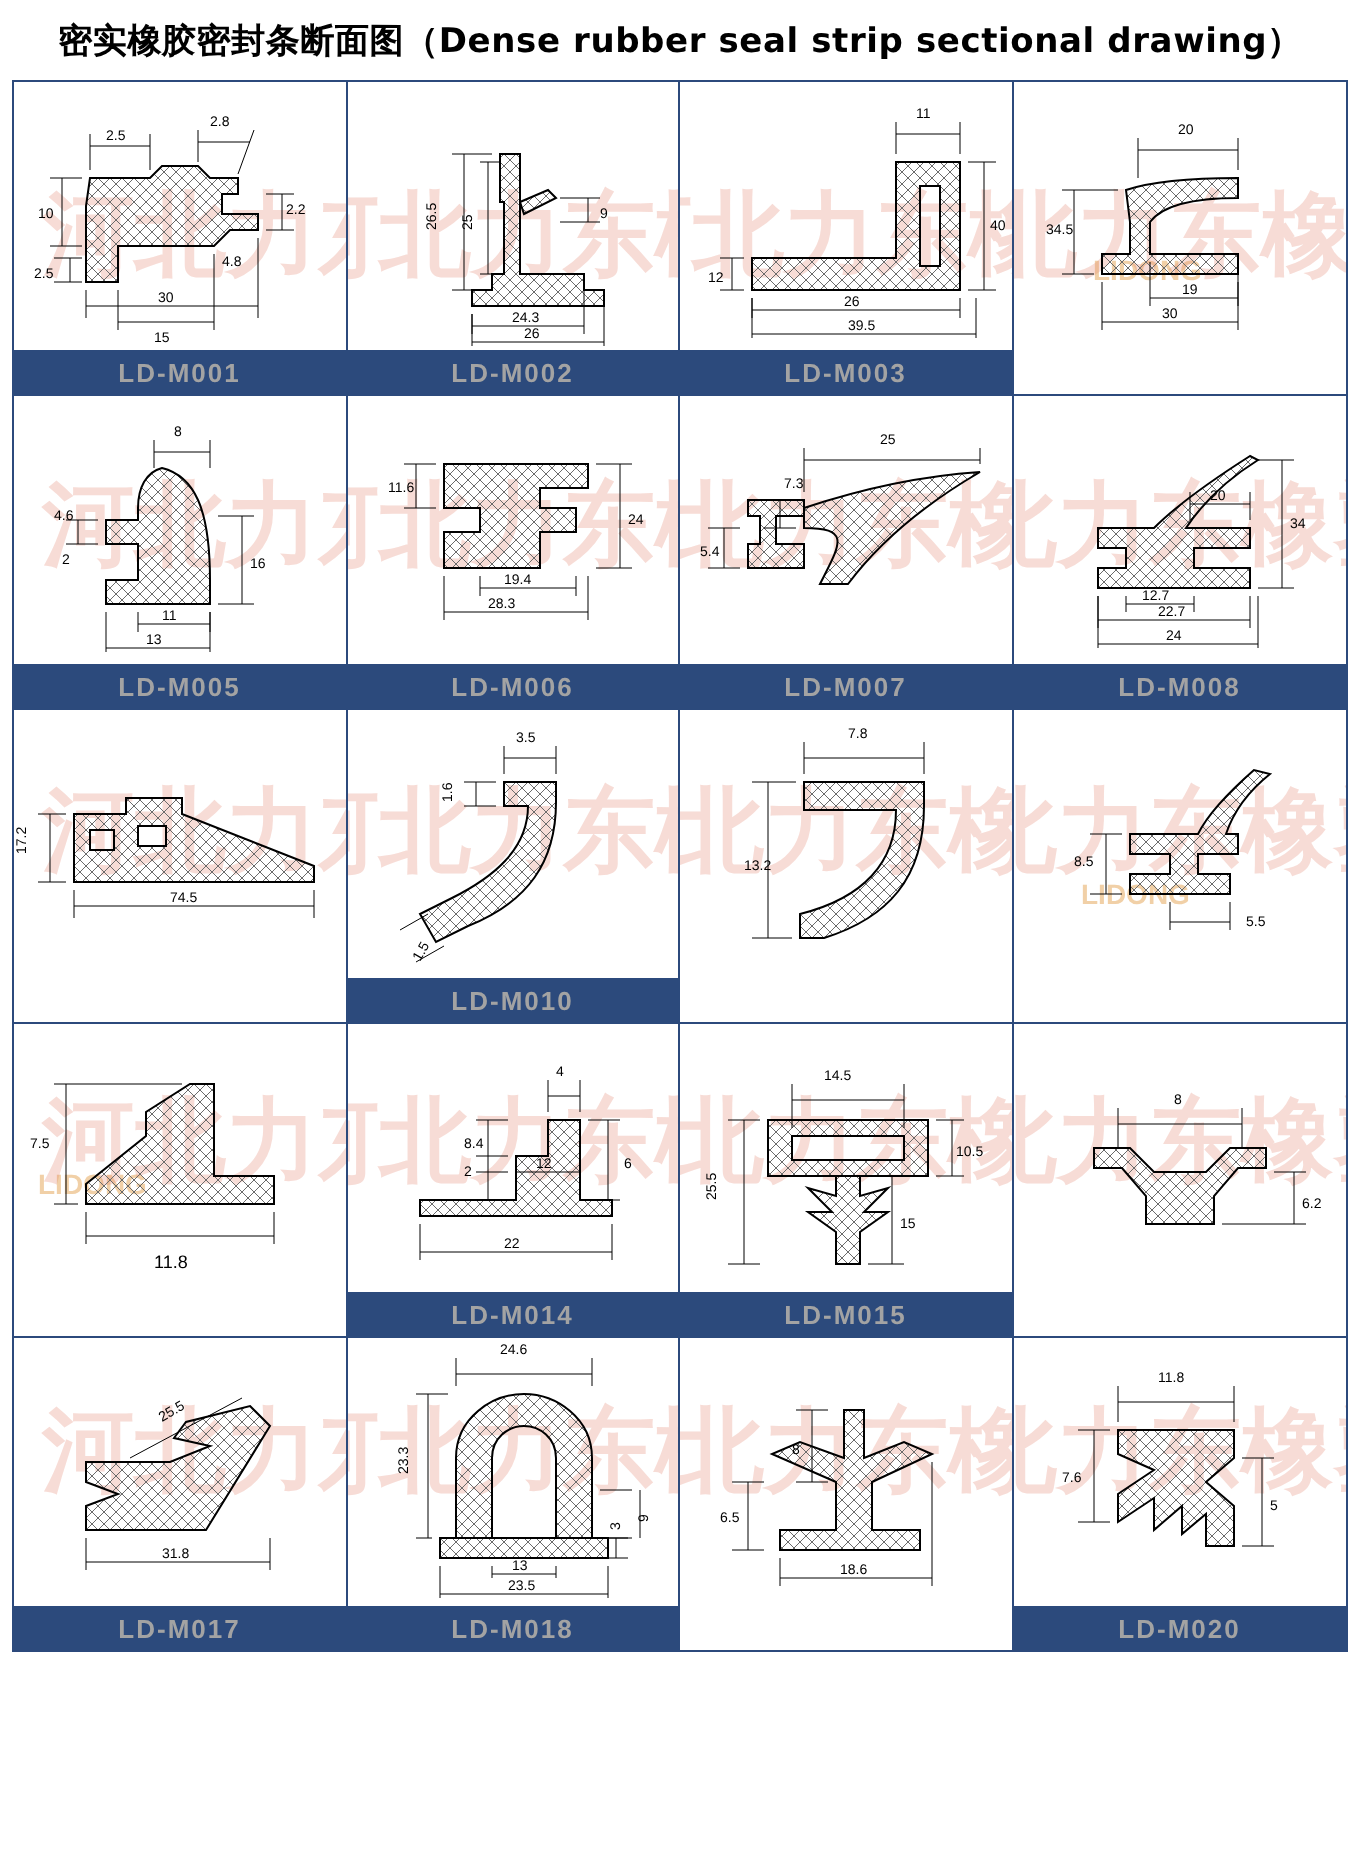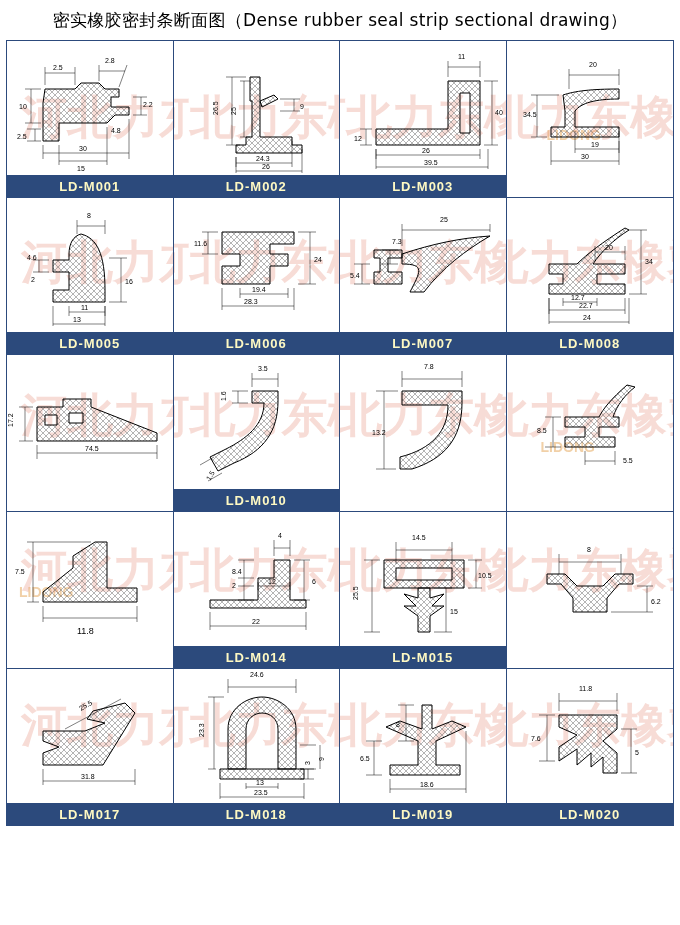--- a/index.html
+++ b/index.html
@@ -16,21 +16,21 @@
   }
   .page {
     position: relative;
     width: 680px;
     height: 925px;
     box-sizing: border-box;
   }
   .title {
     text-align: center;
     font-size: 17px;
-    font-weight: normal;
+    font-weight: bold;
     letter-spacing: 0.3px;
     padding: 9px 0 8px 0;
     color: #000;
     font-family: "DejaVu Sans", sans-serif;
   }
   .grid {
     position: relative;
     margin: 0 6px;
     border: 1px solid #2c4a7c;
     border-bottom: none;
@@ -52,21 +52,21 @@
   .cell:last-child { border-right: none; }
   .fig {
     position: relative;
     height: 134px;
     overflow: hidden;
     background: #fff;
   }
   .label-bar {
     height: 22px;
     background: #2c4a7c;
-    color: #fef9c3;
+    color: #a3a3a3;
     font-size: 13px;
     font-weight: bold;
     letter-spacing: 1px;
     display: flex;
     align-items: center;
     justify-content: center;
     font-family: "Liberation Sans", sans-serif;
   }
   
   .wm {
@@ -669,21 +669,20 @@
               <line x1="66" y1="36" x2="66" y2="72"></line>
               <line x1="42" y1="72" x2="26" y2="72"></line>
                 <line x1="42" y1="106" x2="26" y2="106"></line>
               <line x1="34" y1="72" x2="34" y2="106"></line>
             </g>
             <text class="dim" x="80" y="118">18.6</text>
             <text class="dim" x="56" y="58">8</text>
             <text class="dim" x="20" y="92">6.5</text>
           </svg>
         </div>
-        <div class="label-bar">LD-M019</div>
       </div>
 
       <div class="cell">
         <div class="fig">
           <div class="wm">
             <div class="wm-text" style="left:-70px; top:26px; font-size:46px;">河北力东橡塑</div>
           </div>
           <svg width="168" height="134" viewBox="0 0 168 134">
             <path class="hatch" d="M52,46 L110,46 L110,60 L96,72 L110,84 L110,104 L96,104 L96,88 L84,98 L84,84 L70,96 L70,80 L52,92 L52,78 L70,66 L52,58 Z"></path>
             <g class="dimline">

